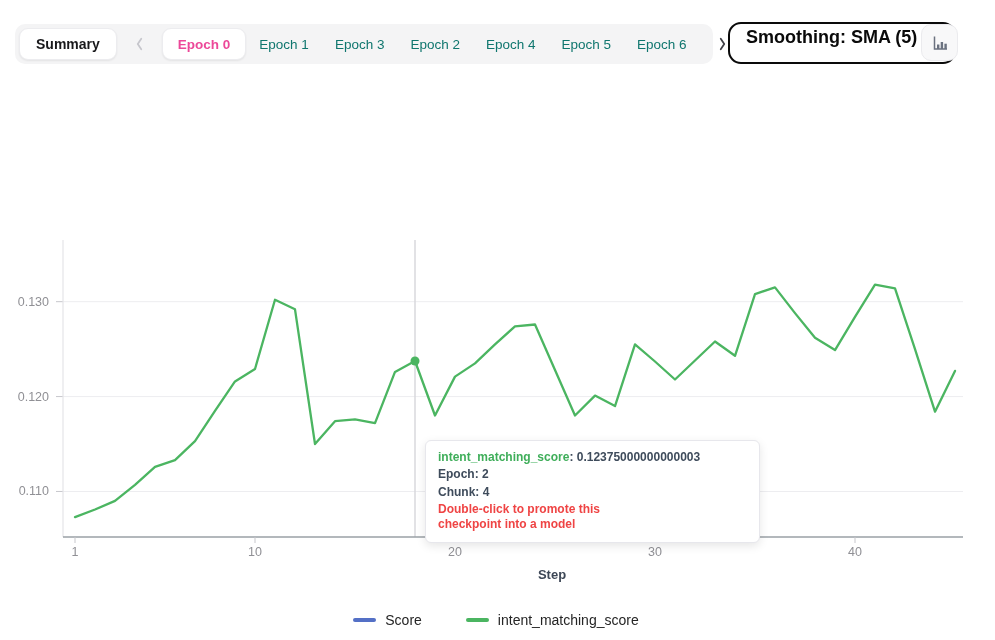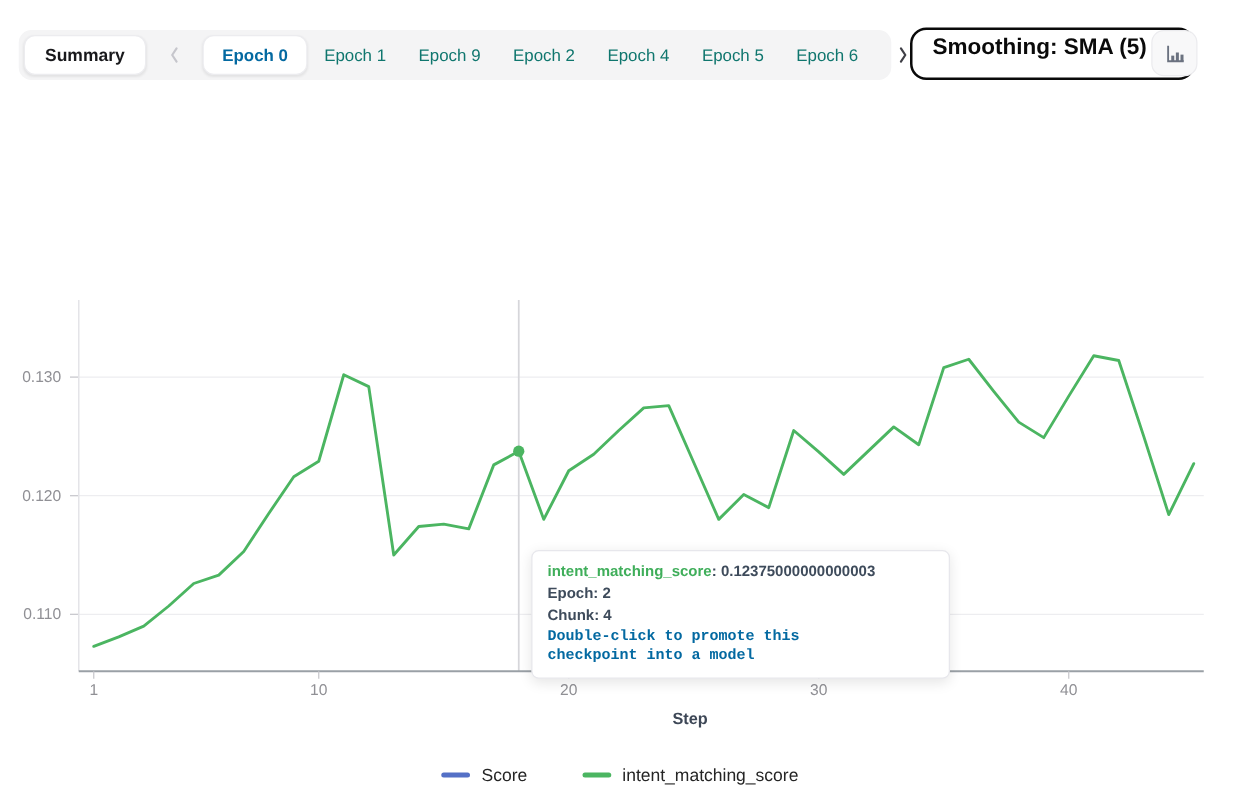--- a/index.html
+++ b/index.html
@@ -13,21 +13,21 @@
         box-shadow:0 1px 2px rgba(0,0,0,.07);font-family:inherit;font-size:14px;font-weight:700;
         color:#18181b;padding:0 16px;cursor:pointer;white-space:nowrap;}
   .navbtn{width:24px;height:32px;background:transparent;border:none;display:flex;align-items:center;
           justify-content:center;cursor:pointer;padding:0;}
   .navbtn.disabled{color:#c6c6cc;}
   .navbtn.enabled{color:#3f3f46;}
   .epochs{display:flex;align-items:center;height:40px;flex:1;}
   .etab{height:32px;background:transparent;border:none;border-radius:9px;font-family:inherit;
         font-size:13.5px;font-weight:400;color:#0f766e;padding:0 13px;cursor:pointer;white-space:nowrap;}
   .etab.selected{background:#fff;border:1px solid #ececef;box-shadow:0 1px 2px rgba(0,0,0,.07);
-        font-weight:700;color:#0369a1;padding:0 15px;}
+        font-weight:700;color:#ec4899;padding:0 15px;}
 
   .smoothing{position:absolute;left:728px;top:22px;height:42px;background:#fff;border:2.5px solid #0a0a0a;
              border-radius:13px;display:flex;align-items:center;gap:10px;padding:0 14px 12px 16px;
              font-family:inherit;font-size:18px;font-weight:700;color:#0a0a0a;cursor:pointer;box-sizing:border-box;}
   .charttype{position:absolute;left:921px;top:24px;width:37px;height:37px;background:#f8f8f9;
              border:1px solid #ebebee;border-radius:10px;display:flex;align-items:center;
              justify-content:center;cursor:pointer;padding:0;}
 
   
   .chunkrow{position:absolute;left:13px;top:93px;display:flex;align-items:center;}
@@ -40,21 +40,21 @@
   #chart{position:absolute;left:0;top:0;pointer-events:none;}
   svg text{font-family:"Liberation Sans",sans-serif;}
 
   
   .tooltip{position:absolute;left:425px;top:440px;width:335px;box-sizing:border-box;background:#fff;
            border:1px solid #e7e7ec;border-radius:6px;box-shadow:0 3px 10px rgba(0,0,0,.10);
            padding:9px 12px;font-size:12px;font-weight:700;line-height:1.28;z-index:5;}
   .tt-line1{white-space:nowrap;color:#3e4b5b;}
   .tt-metric{color:#3fae5a;}
   .tt-epoch,.tt-chunk{color:#3e4b5b;margin-top:2px;}
-  .tt-hint{color:#0369a1;margin-top:2px;max-width:225px;font-family:Liberation Mono, monospace;}
+  .tt-hint{color:#ef4444;margin-top:2px;max-width:225px;}
 
   
   .legend{position:absolute;left:0;top:612px;width:960px;display:flex;justify-content:center;
           align-items:center;gap:44px;z-index:2;margin-left:16px;}
   .legend-item{display:flex;align-items:center;gap:9px;cursor:pointer;}
   .legend-swatch{width:23px;height:3.5px;border-radius:2px;}
   .legend-label{font-size:14px;color:#252525;}
 </style>
 </head>
 <body>
@@ -64,21 +64,21 @@
   <div class="tabstrip">
     <button class="pill">Summary</button>
     <button class="navbtn disabled" aria-label="previous">
       <svg width="9" height="14" viewBox="0 0 10 16">
           <polyline points="7,2 3,8 7,14" fill="none" stroke="currentColor" stroke-width="2" stroke-linecap="round" stroke-linejoin="round"></polyline>
         </svg>
     </button>
     <div class="epochs" id="epochs">
         <button class="etab selected">Epoch 0</button>
         <button class="etab">Epoch 1</button>
-        <button class="etab">Epoch 9</button>
+        <button class="etab">Epoch 3</button>
         <button class="etab">Epoch 2</button>
         <button class="etab">Epoch 4</button>
         <button class="etab">Epoch 5</button>
         <button class="etab">Epoch 6</button>
       </div>
     <button class="navbtn enabled" aria-label="next">
       <svg width="9" height="14" viewBox="0 0 10 16">
           <polyline points="3,2 7,8 3,14" fill="none" stroke="currentColor" stroke-width="2" stroke-linecap="round" stroke-linejoin="round"></polyline>
         </svg>
     </button>

